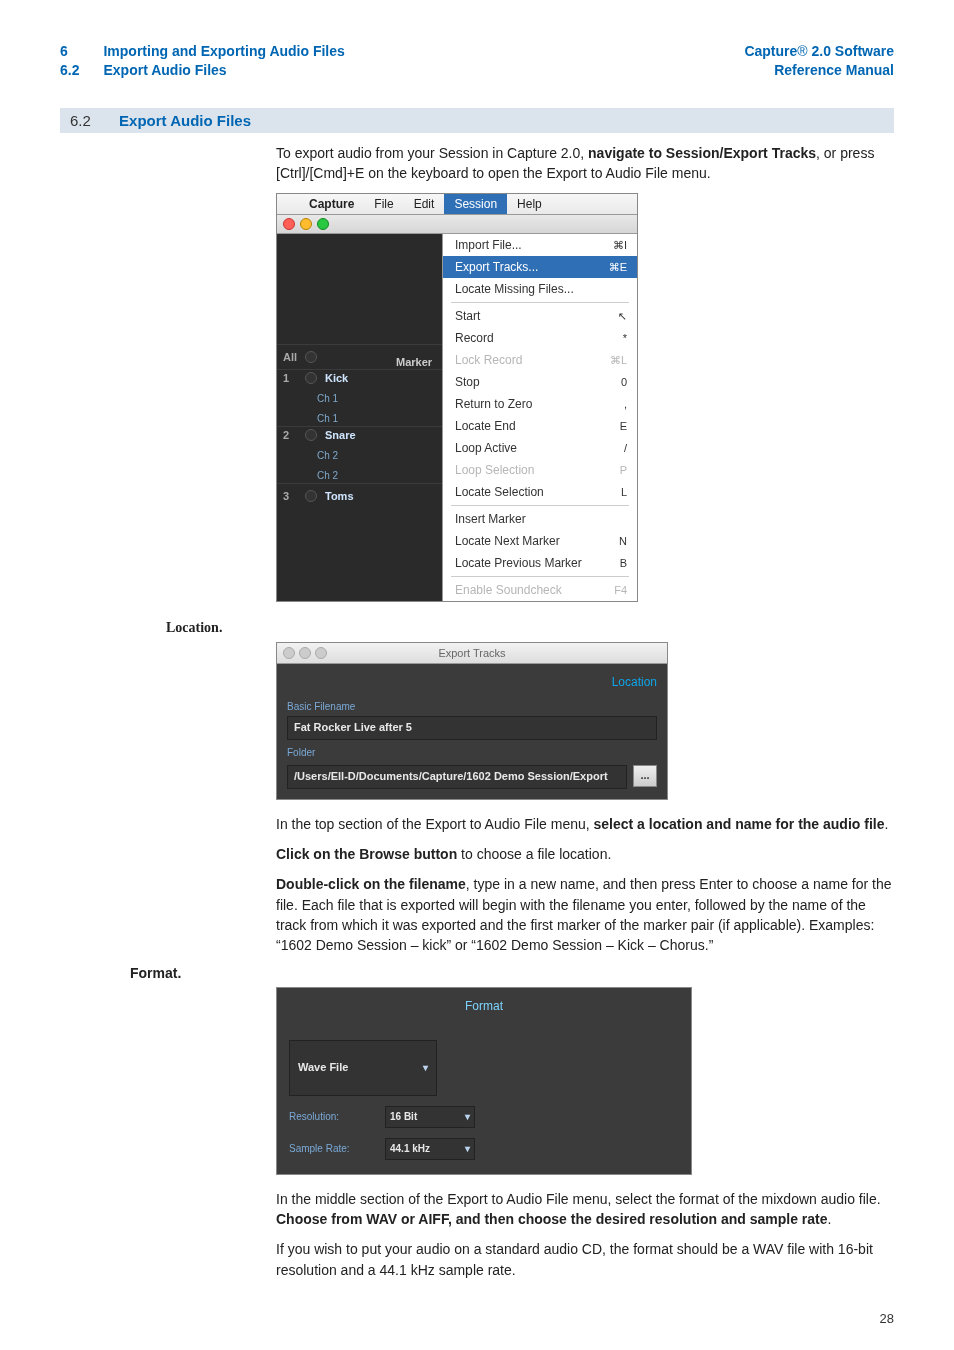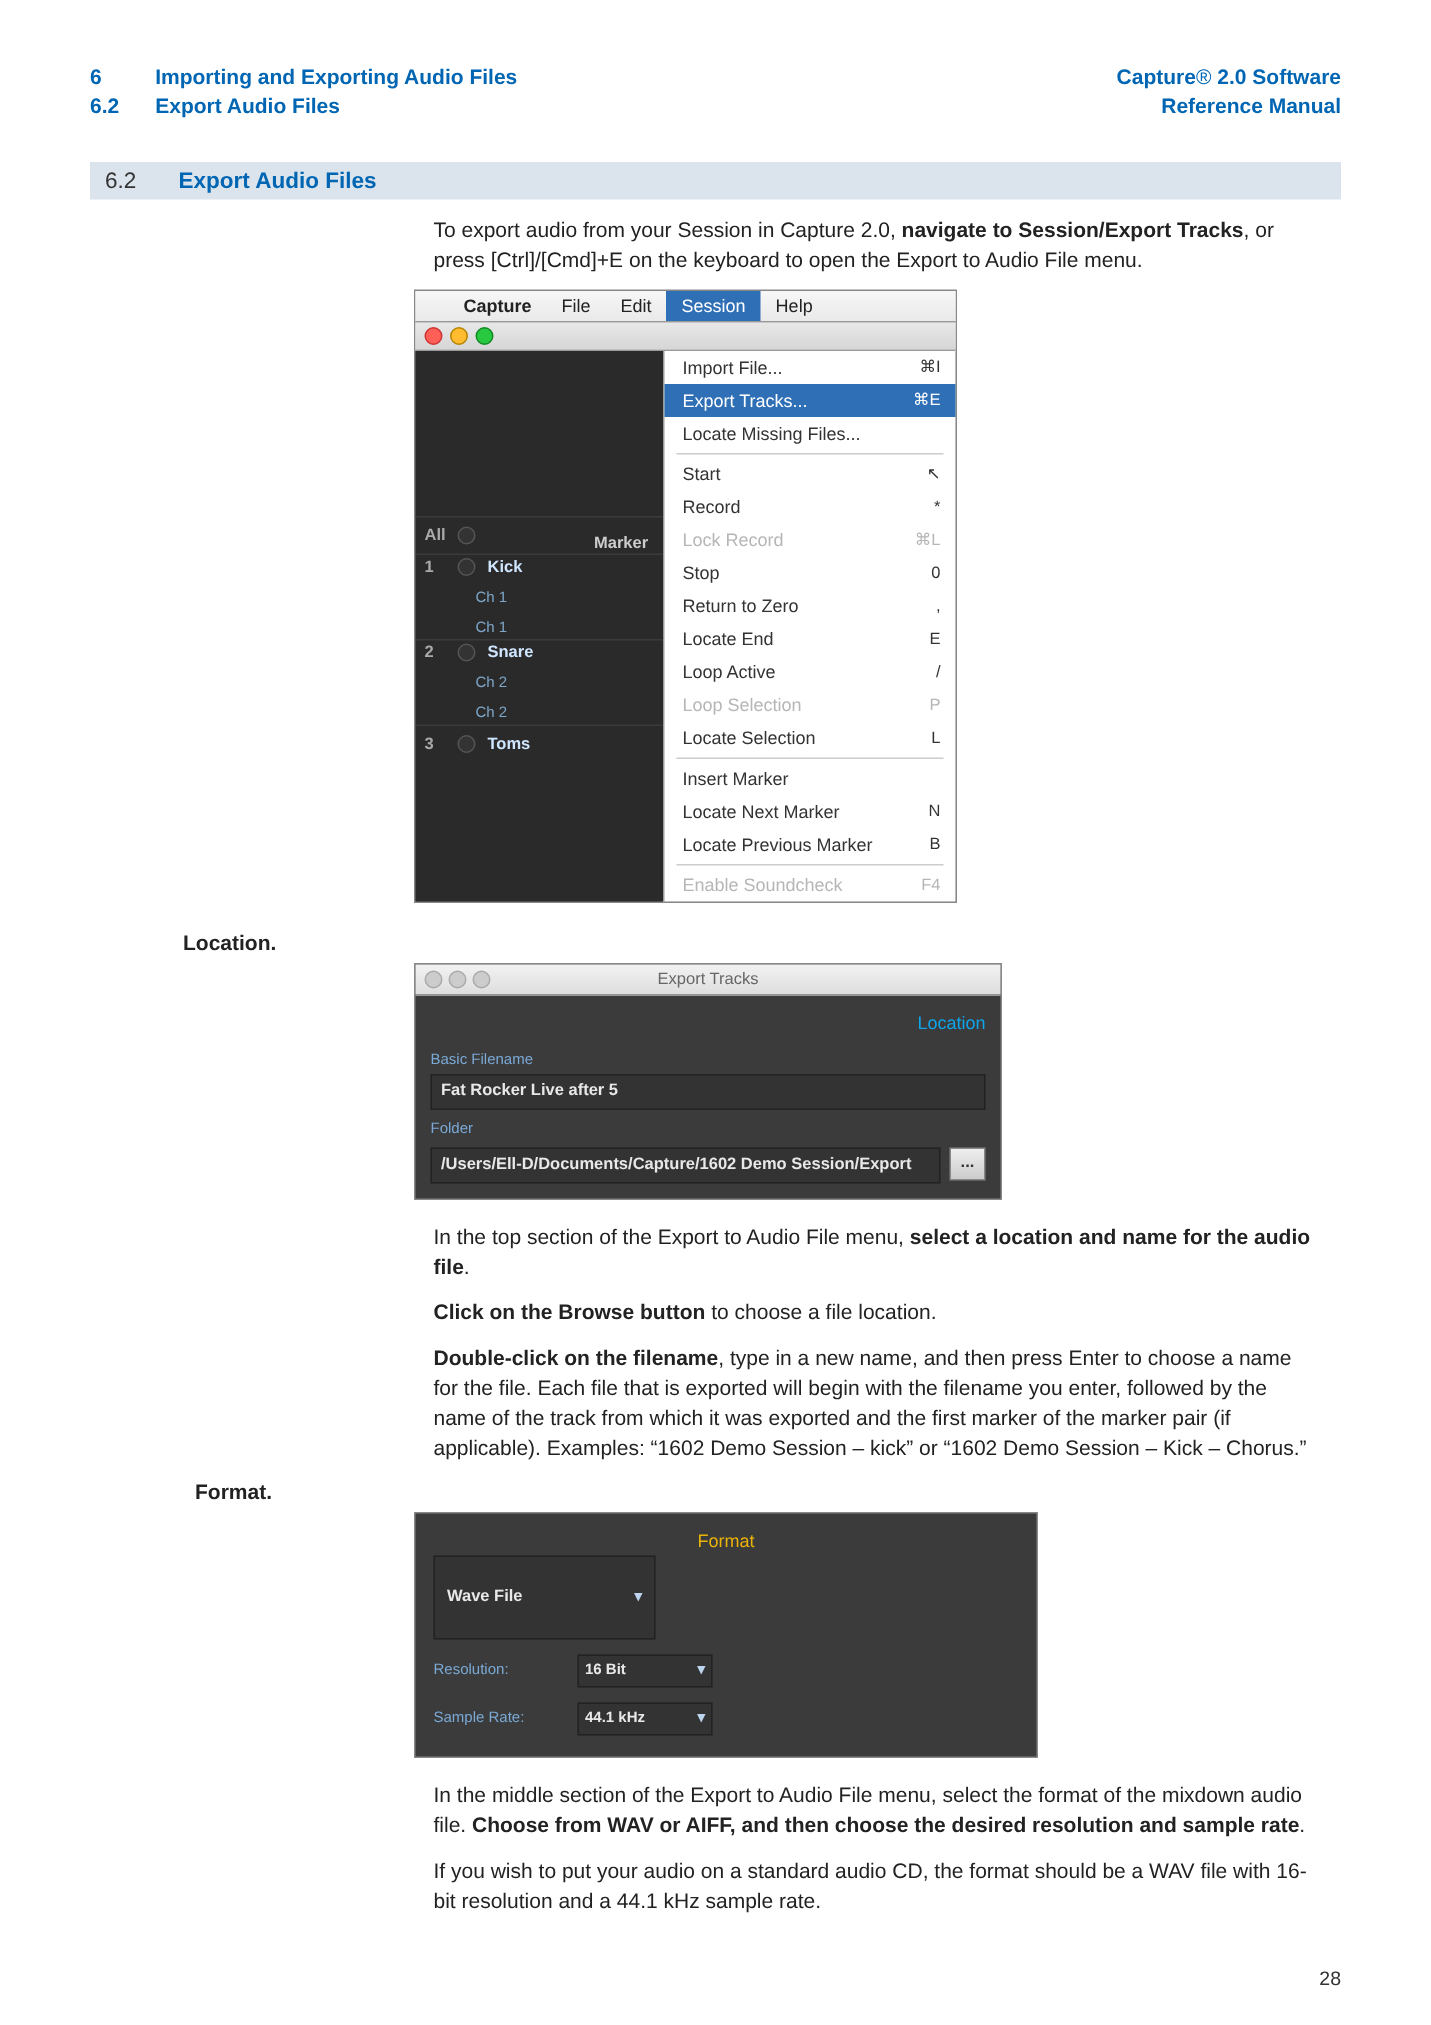--- a/index.html
+++ b/index.html
@@ -50,21 +50,21 @@
   .section-bar .num { color: #333; margin-right: 24px; font-weight: 400; }
   .section-bar .title { color: var(--blue); }
 
   
   .body-col {
     margin-left: 216px;
     max-width: 620px;
     font-size: 14px;
     line-height: 1.45;
   }
-  p { margin: 10px 13px; }
+  p { margin: 10px 0; }
   .side-heading {
     font-weight: 700;
     font-size: 14px;
     margin: 10px 0 6px 0;
   }
 
   
   .fig1 {
     margin: 10px 0 18px 0;
     width: 360px;
@@ -176,21 +176,21 @@
   
   .fig3 {
     margin: 6px 0 14px 0;
     width: 390px;
     background:#3b3b3b;
     padding:10px 12px 14px;
     font-size:11px;
     color:#d7d7d7;
     border:1px solid #888;
   }
-  .fig3 .fmt-title { text-align:center; color:#eab308; font-size:12px; margin-bottom:1px;}
+  .fig3 .fmt-title { text-align:center; color:#7dd3fc; font-size:12px; margin-bottom:24px;}
   .fig3 .sel {
     display:flex; align-items:center; justify-content:space-between;
     background:#333; border:1px solid #222; padding:18px 8px; width:130px; height:18px;
     color:#e8e8e8; font-weight:700;
   }
   .fig3 .row { display:flex; align-items:center; gap:10px; margin-top:10px;}
   .fig3 .row .k { color:#7aa9d6; width:86px; font-size:10px;}
   .fig3 .mini {
     display:flex; align-items:center; justify-content:space-between;
     background:#333; border:1px solid #222; padding:2px 4px; width:80px; height:16px;
@@ -343,21 +343,21 @@
           <hr>
           <div class="drow dis">
               <span>Enable Soundcheck</span>
               <span class="sc">F4</span>
             </div>
         </div>
       </div>
     </div>
   </div>
 
-  <div class="side-heading" style="margin-left:62px;">Location.</div>
+  <div class="side-heading" style="margin-left:106px;font-family:Liberation Serif, serif;">Location.</div>
 
   <div class="body-col">
 
     <div class="fig2">
       <div class="titlebar">
         <span class="dots">
             <span class="d"></span>
             <span class="d"></span>
             <span class="d"></span>
           </span>

